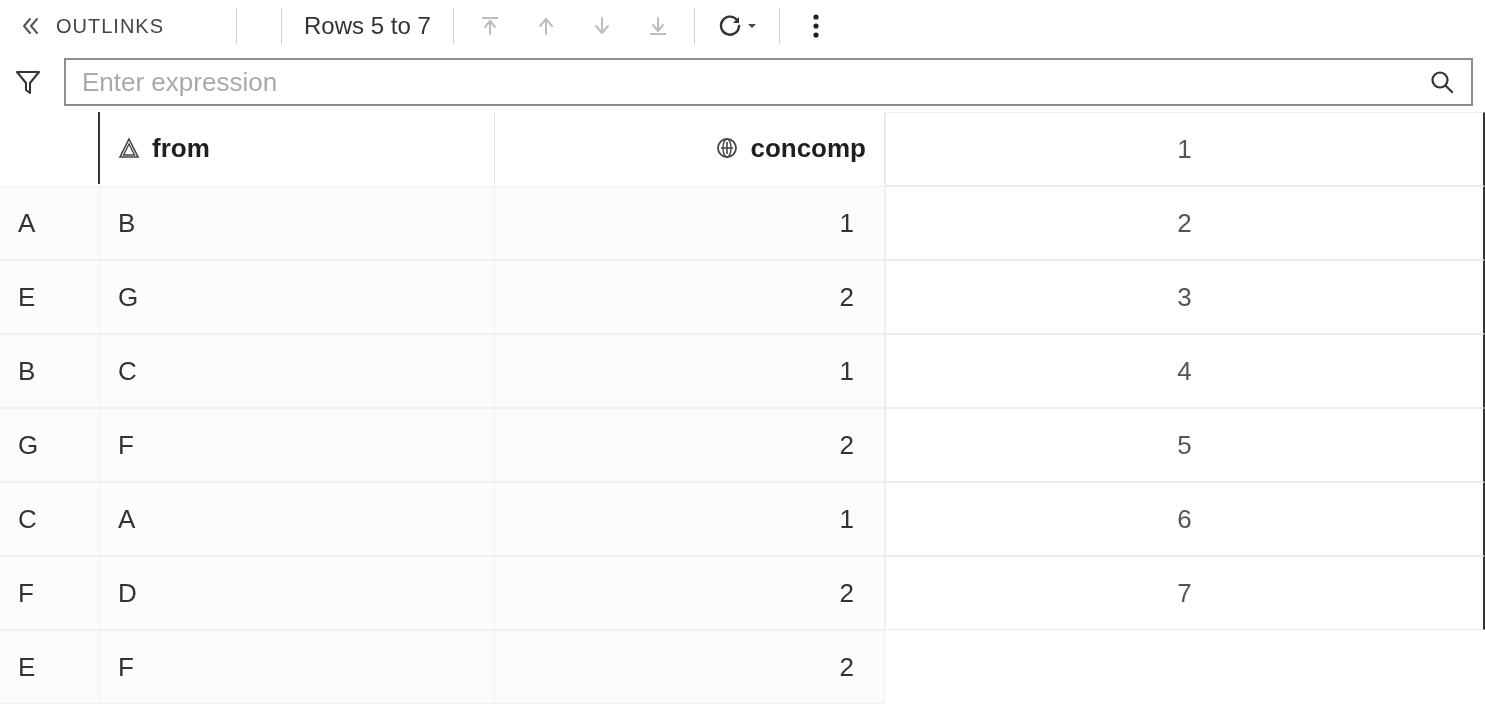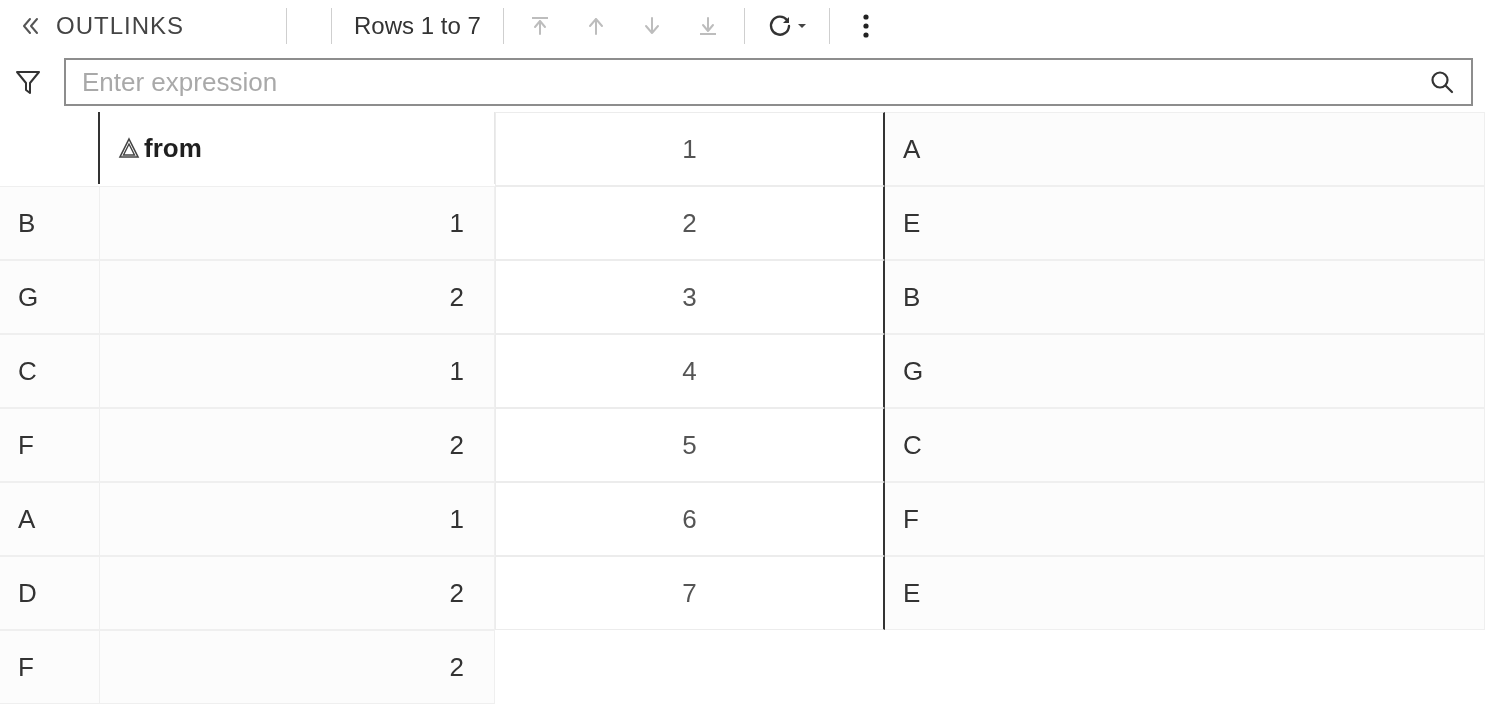--- a/index.html
+++ b/index.html
@@ -34,23 +34,23 @@
     align-items: center;
     justify-content: center;
     width: 34px;
     height: 36px;
     margin-right: 8px;
     cursor: pointer;
   }
   .panel-title {
     letter-spacing: 1px;
     font-weight: 400;
-    font-size: 24px;
+    font-size: 20px;
     color: #444;
-    margin-right: 80px;
+    margin-right: 50px;
   }
   .stat { white-space: pre; }
   .nav-group {
     display: flex;
     align-items: center;
     gap: 28px;
   }
   .nav-btn {
     display: inline-flex;
     align-items: center;
@@ -123,21 +123,21 @@
     width: 100%;
   }
   .hdr {
     display: flex;
     align-items: center;
     height: 72px;
     font-size: 26px;
     font-weight: 600;
     color: #1f1f1f;
     padding: 0 18px;
-    gap: 4px;
+    gap: 12px;
   }
   .hdr.rownum { border-right: 2px solid #333; }
   .hdr.col { border-right: 1px solid #e6e6e6; }
   .hdr.col:last-child { border-right: none; }
   .hdr.numcol { justify-content: flex-end; }
   .col-icon { display: inline-flex; }
 
   .cell {
     display: flex;
     align-items: center;
@@ -172,21 +172,21 @@
 <div class="toolbar">
   <span class="back-btn">
     <svg width="20" height="20" viewBox="0 0 20 20">
         <path d="M9 3 L3 10 L9 17 M16 3 L10 10 L16 17" stroke="#555" stroke-width="2" fill="none" stroke-linecap="round" stroke-linejoin="round"></path>
       </svg>
   </span>
   <span class="panel-title">OUTLINKS</span>
 
   <span class="sep"></span>
   <span class="sep"></span>
-  <span class="stat">Rows 1 to 7</span>
+  <span class="stat">Rows 5 to 7</span>
   <span class="sep"></span>
 
   <div class="nav-group">
     <span class="nav-btn">
       <svg width="20" height="22" viewBox="0 0 20 22">
           <line x1="2" y1="3" x2="18" y2="3" stroke="#bdbdbd" stroke-width="2"></line>
           <path d="M10 19 L10 6 M5 12 L10 6 L15 12" stroke="#bdbdbd" stroke-width="2" fill="none" stroke-linecap="round" stroke-linejoin="round"></path>
         </svg>
     </span>
     <span class="nav-btn">
@@ -254,20 +254,31 @@
 <div class="table" id="grid">
   <div class="hdr rownum"></div>
   <div class="hdr col">
     <span class="col-icon">
       <svg width="22" height="22" viewBox="0 0 22 22">
           <path d="M11 2 L20 20 H2 Z" stroke="#444" stroke-width="1.6" fill="none"></path>
           <path d="M11 7 L16.5 18 H5.5 Z" stroke="#444" stroke-width="1.4" fill="none"></path>
         </svg>
     </span>
     <span>from</span>
+  </div>
+  <div class="hdr col numcol">
+    <span class="col-icon">
+      <svg width="22" height="22" viewBox="0 0 22 22">
+          <circle cx="11" cy="11" r="9" stroke="#444" stroke-width="1.8" fill="none"></circle>
+          <line x1="5" y1="11" x2="17" y2="11" stroke="#444" stroke-width="1.6"></line>
+          <line x1="11" y1="5" x2="11" y2="17" stroke="#444" stroke-width="1.6"></line>
+          <ellipse cx="11" cy="11" rx="4" ry="9" stroke="#444" stroke-width="1.4" fill="none"></ellipse>
+        </svg>
+    </span>
+    <span>concomp</span>
   </div>
 <div class="cell rownum">1</div>
     <div class="cell data">A</div>
     <div class="cell data">B</div>
     <div class="cell data last numcol">1</div>
     <div class="cell rownum">2</div>
     <div class="cell data">E</div>
     <div class="cell data">G</div>
     <div class="cell data last numcol">2</div>
     <div class="cell rownum">3</div>

